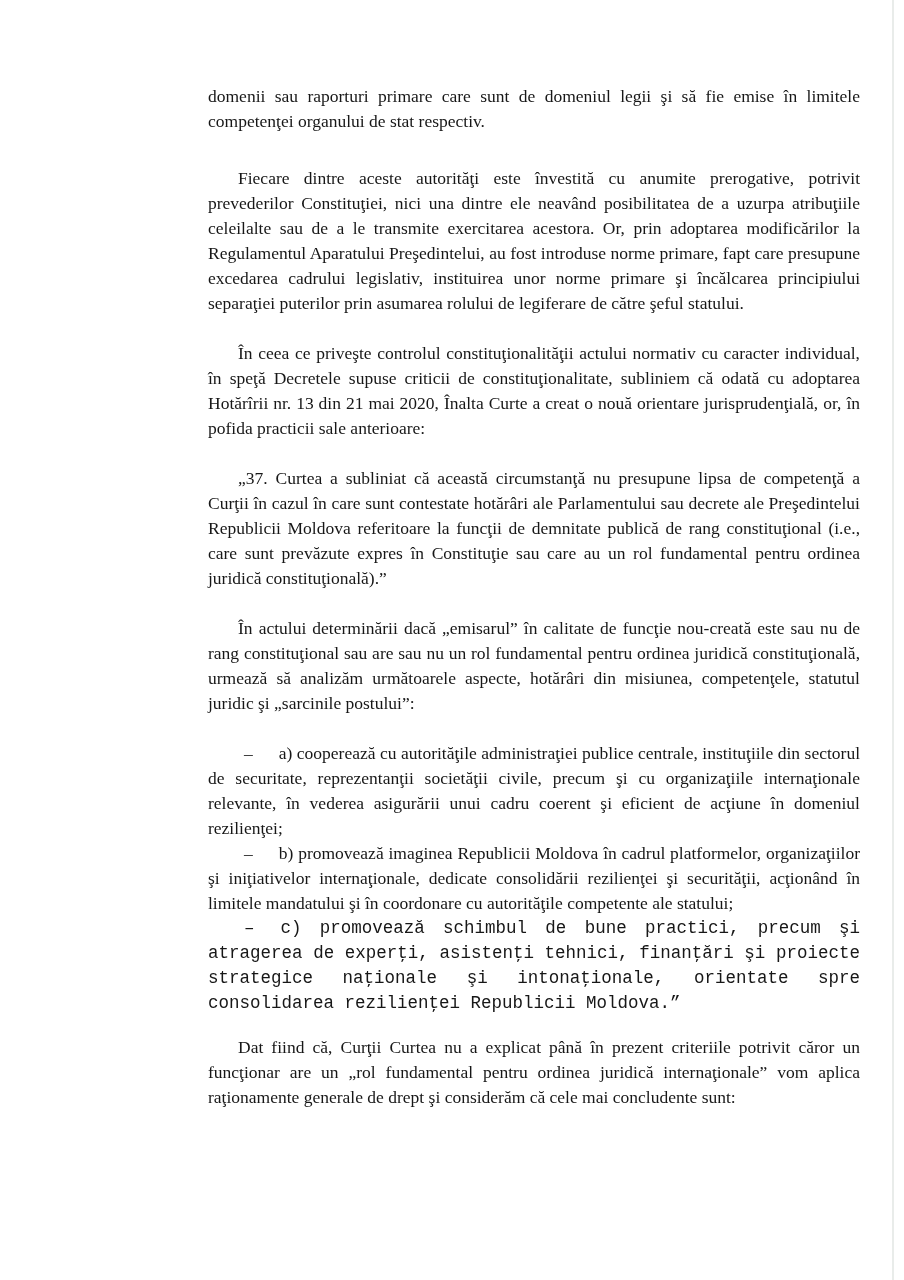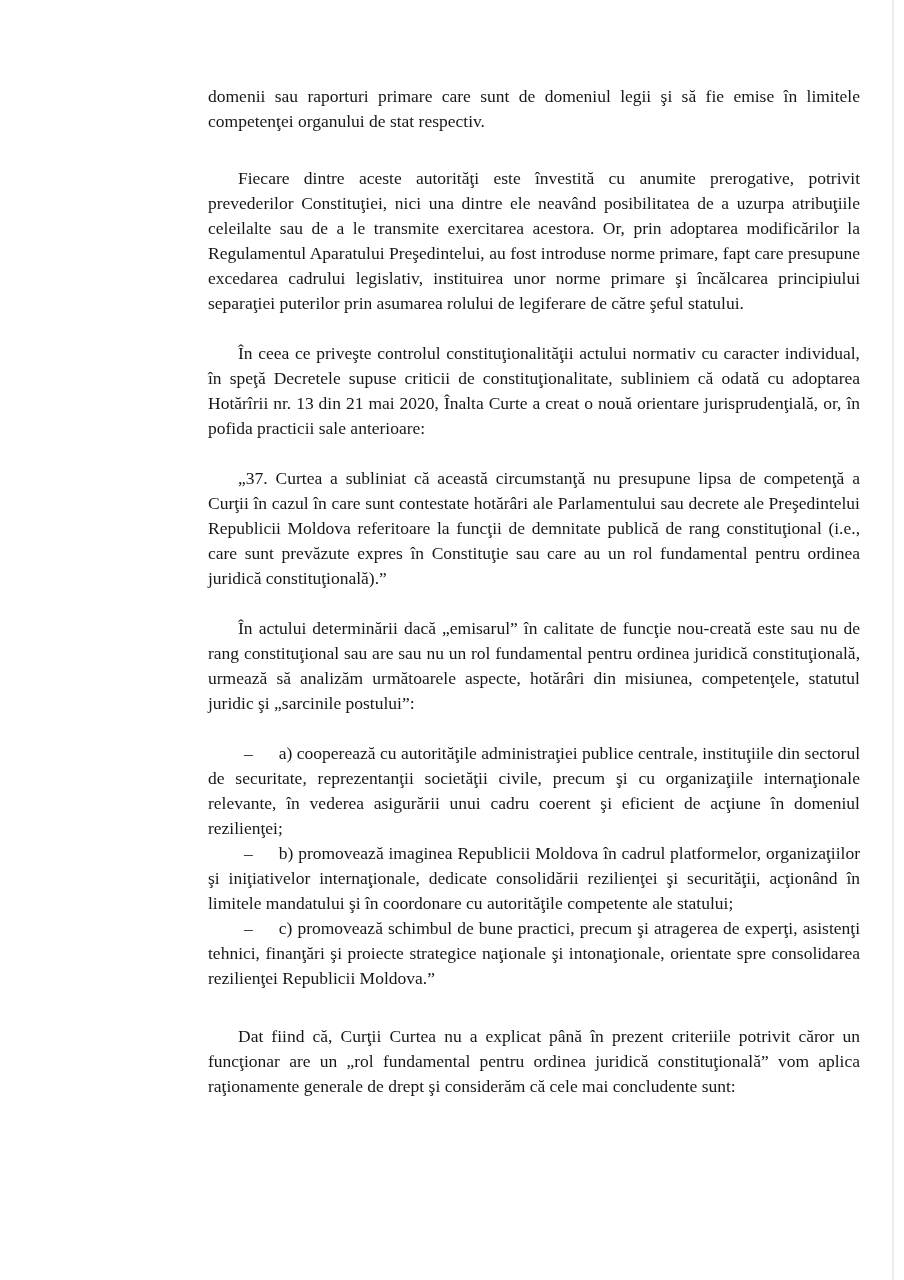--- a/index.html
+++ b/index.html
@@ -45,21 +45,22 @@
     text-indent: 0;
   }
   .doc-body p.extra-after {
     margin-bottom: 32px;
   }
   .doc-body p.list-item {
     margin: 0;
     text-indent: 36px;
   }
   .doc-body p.list-end {
-    margin-bottom: 33px;
+    margin-bottom: 19px;
+    font-family: Liberation Mono, monospace;
   }
   .doc-body span.b { font-weight: normal; }
   .doc-body span.i { }
   .doc-body span.tab-spacer {
     display: inline-block;
     width: 26px;
   }
 </style>
 </head>
 <body style="background: rgb(255, 255, 255);">
@@ -67,16 +68,16 @@
 <div class="page">
   <div class="doc-body" style="color: rgb(23, 23, 23);">
       <p class="no-indent extra-after"><span>domenii sau raporturi primare care sunt de domeniul legii şi să fie emise în limitele competenţei organului de stat respectiv.</span></p>
       <p><span>Fiecare dintre aceste autorităţi este învestită cu anumite prerogative, potrivit prevederilor Constituţiei, nici una dintre ele neavând posibilitatea de a uzurpa atribuţiile celeilalte sau de a le transmite exercitarea acestora. Or, prin adoptarea modificărilor la Regulamentul Aparatului Preşedintelui, au fost introduse norme primare, fapt care presupune excedarea cadrului legislativ, instituirea unor norme primare şi încălcarea principiului separaţiei puterilor prin asumarea rolului de legiferare de către şeful statului.</span></p>
       <p><span>În ceea ce priveşte controlul constituţionalităţii actului normativ cu caracter individual, în speţă Decretele supuse criticii de constituţionalitate, subliniem că odată cu adoptarea Hotărîrii nr. 13 din 21 mai 2020, Înalta Curte a creat o nouă orientare jurisprudenţială, or, în pofida practicii sale anterioare:</span></p>
       <p><span class="b">„37.</span><span> Curtea a subliniat că această circumstanţă nu presupune lipsa de competenţă a Curţii în cazul în care sunt contestate hotărâri ale Parlamentului </span><span class="b">sau decrete ale Preşedintelui Republicii Moldova referitoare la funcţii de demnitate publică de rang constituţional</span><span> (</span><span class="i">i.e.</span><span>, care sunt prevăzute expres în Constituţie sau care au un rol fundamental pentru ordinea juridică constituţională).”</span></p>
       <p><span>În actului determinării dacă „emisarul” în calitate de funcţie nou-creată </span><span class="b">este sau nu de rang constituţional sau are sau nu un rol fundamental pentru ordinea juridică constituţională</span><span>, urmează să analizăm următoarele aspecte, hotărâri din misiunea, competenţele, statutul juridic şi „sarcinile postului”:</span></p>
       <p class="list-item"><span>–</span><span class="tab-spacer"></span><span>a) cooperează cu autorităţile administraţiei publice centrale, instituţiile din sectorul de securitate, reprezentanţii societăţii civile, precum şi cu organizaţiile internaţionale relevante, în vederea asigurării unui cadru coerent şi eficient de acţiune în domeniul rezilienţei;</span></p>
       <p class="list-item"><span>–</span><span class="tab-spacer"></span><span>b) promovează imaginea Republicii Moldova în cadrul platformelor, organizaţiilor şi iniţiativelor internaţionale, dedicate consolidării rezilienţei şi securităţii, acţionând în limitele mandatului şi în coordonare cu autorităţile competente ale statului;</span></p>
       <p class="list-item list-end"><span>–</span><span class="tab-spacer"></span><span>c) promovează schimbul de bune practici, precum şi atragerea de experţi, asistenţi tehnici, finanţări şi proiecte strategice naţionale şi intonaţionale, orientate spre consolidarea rezilienţei Republicii Moldova.”</span></p>
-      <p><span>Dat fiind că, Curţii Curtea nu a explicat până în prezent criteriile potrivit căror un funcţionar are un „</span><span class="i">rol fundamental pentru ordinea juridică constituţională</span><span>” vom aplica raţionamente generale de drept şi considerăm că cele mai concludente sunt:</span></p>
+      <p><span>Dat fiind că, Curţii Curtea nu a explicat până în prezent criteriile potrivit căror un funcţionar are un „</span><span class="i">rol fundamental pentru ordinea juridică internaţionale</span><span>” vom aplica raţionamente generale de drept şi considerăm că cele mai concludente sunt:</span></p>
     </div>
   <div class="scan-edge-line" style="background: rgb(233, 236, 234);"></div>
 </div>
 
 </body></html>

